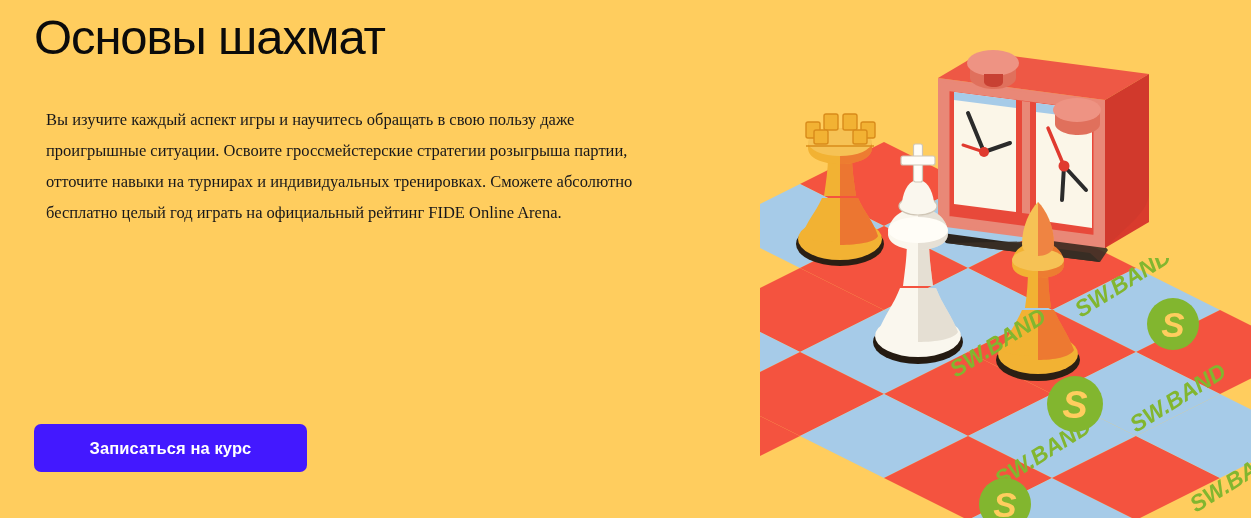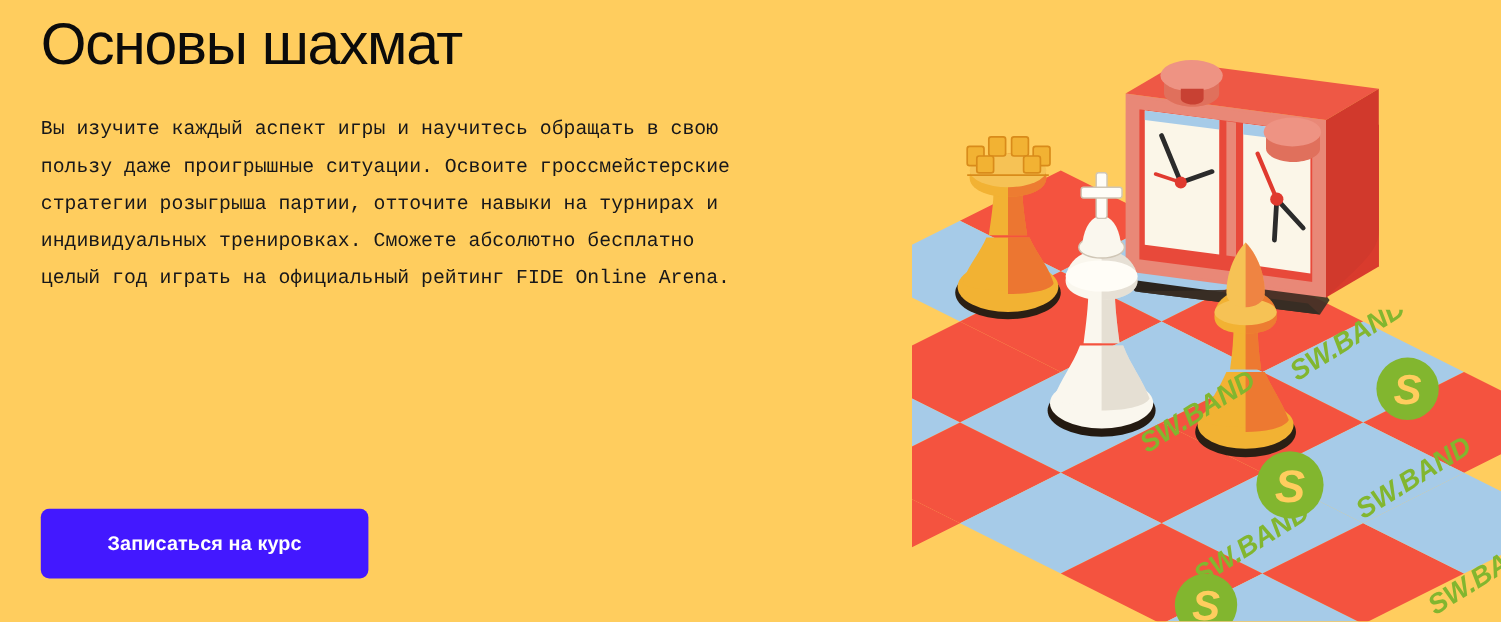--- a/index.html
+++ b/index.html
@@ -40,33 +40,33 @@
     font-weight: 400;
     letter-spacing: -1.1px;
     color: #0B0B0B;
     white-space: nowrap;
   }
   .page-desc {
     position: absolute;
     left: 0;
     top: 92px;
     width: 590px;
-    margin: 0;
-    font-family: Liberation Mono, monospace;
+    margin: 12px;
+    font-family: Liberation Serif, serif;
     font-size: 16.5px;
     line-height: 31px;
     font-weight: 400;
     color: #17171A;
   }
   .cta-button {
     position: absolute;
     left: 0;
     top: 424px;
     width: 273px;
-    height: 58px;
+    height: 48px;
     border: none;
     border-radius: 7px;
     background: #4318FF;
     color: #FFFFFF;
     font-family: "Liberation Sans", sans-serif;
     font-size: 16.5px;
     font-weight: 700;
     letter-spacing: 0.1px;
     cursor: pointer;
     padding: 4px;

